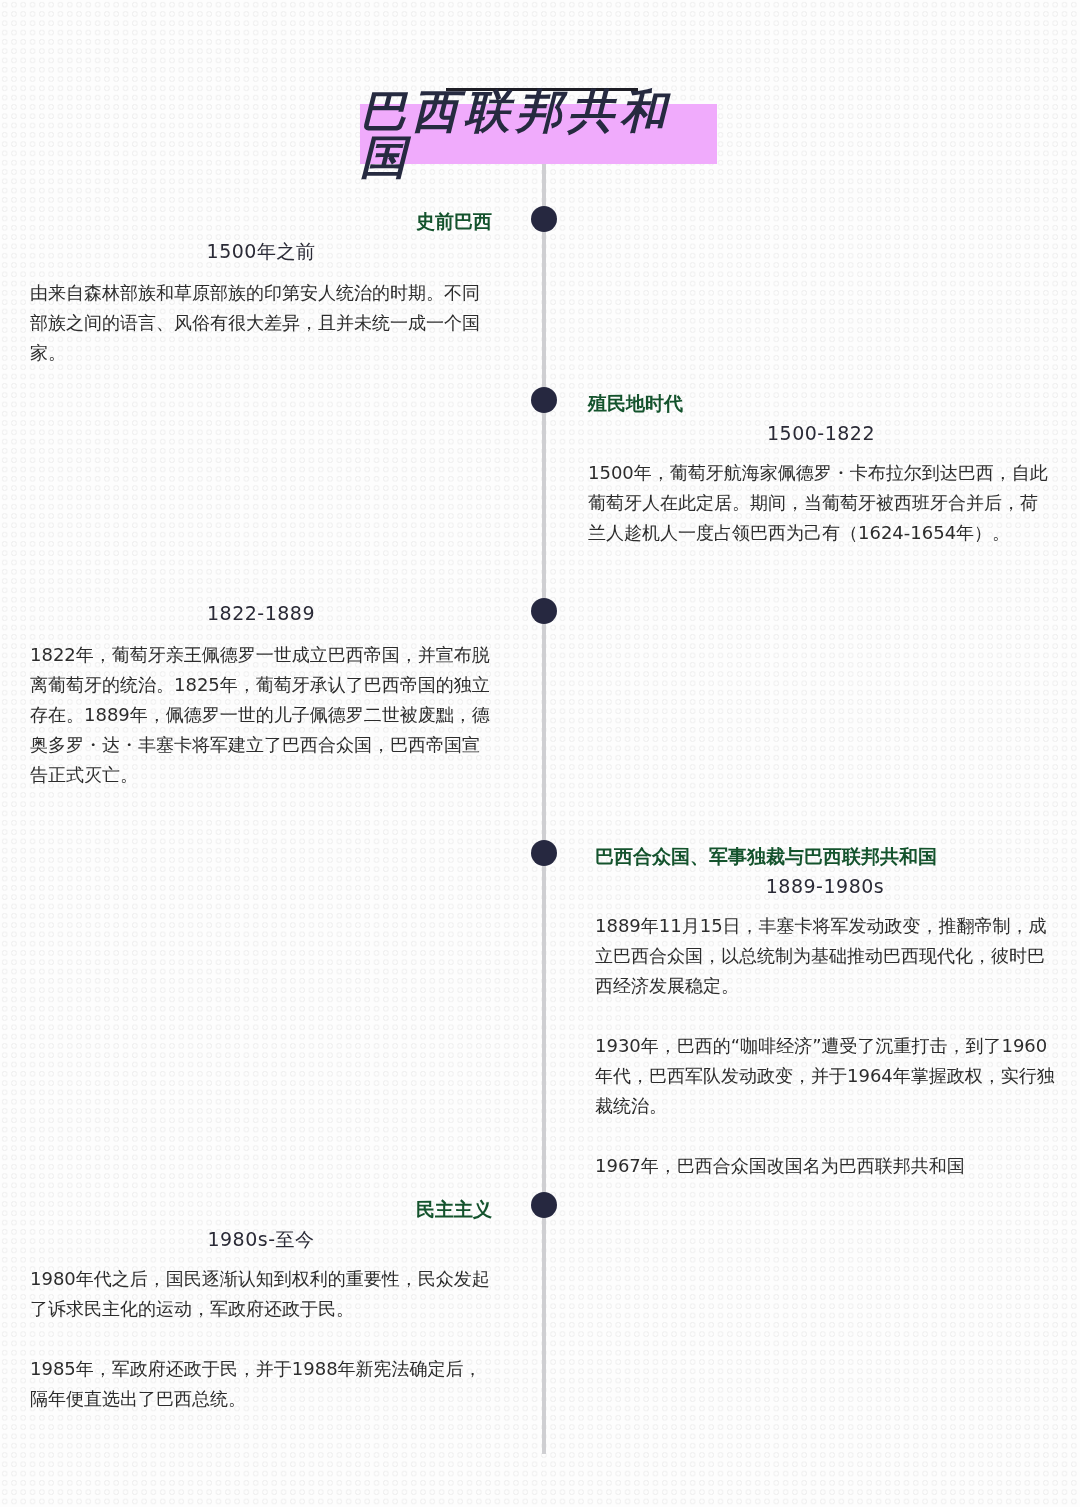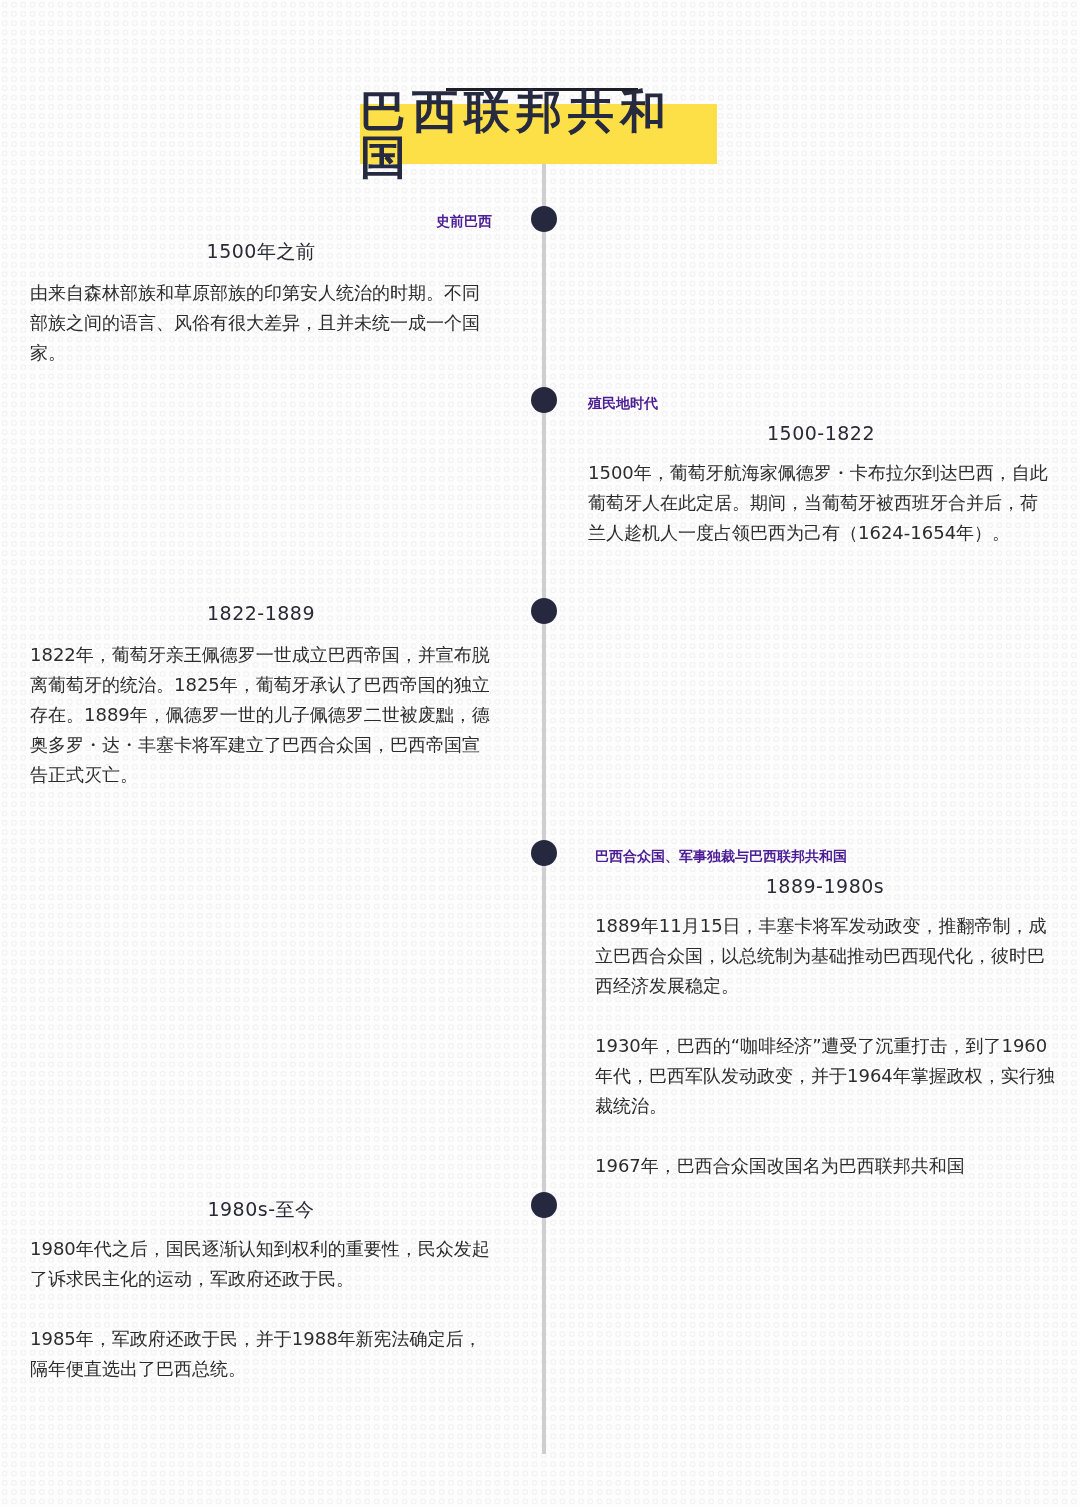--- a/index.html
+++ b/index.html
@@ -8,32 +8,32 @@
     background-color:#fdfdfd;
     background-image:
       radial-gradient(circle at 50% 50%, transparent 1.6px, #f1f1f1 1.7px, #f1f1f1 3px, transparent 3.1px);
     background-size:9.3px 9.3px;
     font-family:"DejaVu Sans","Liberation Sans",sans-serif;
     color:#2a2a30;
   }
   .topbar { position:absolute; left:446px; top:88px; width:192px; height:3px; background:#1e1e26; }
   .title-wrap {
     position:absolute; left:360px; top:104px; width:357px; height:60px;
-    background:#fde047; display:flex; align-items:center; justify-content:center;
+    background:#f0abfc; display:flex; align-items:center; justify-content:center;font-style:italic;
   }
   .title {
     font-size:46px; font-weight:bold; color:#262a40; letter-spacing:6px; line-height:1;
     font-family:"DejaVu Sans",sans-serif;
   }
   .line { position:absolute; left:542px; top:164px; width:4px; height:1290px; background:#cfcfd2; }
   .dot { position:absolute; width:26px; height:26px; border-radius:50%; background:#262840; left:531px; }
   .entry { position:absolute; }
   .entry.left { left:30px; width:462px; text-align:right; }
   .entry.right { text-align:left; }
-  .etitle { font-size:14px; font-weight:bold; color:#4c1d95; line-height:30px; }
+  .etitle { font-size:19px; font-weight:bold; color:#14532d; line-height:30px; }
   .edate { font-size:19px; color:#2a2a36; line-height:30px; letter-spacing:0.5px;text-align:center; }
   .ebody { font-size:18px; color:#2c2c2c; line-height:30px; text-align:left; margin-top:12px; }
   .ebody p { margin:0 0 30px 0; }
   .ebody p:last-child { margin-bottom:0; }
 </style>
 </head>
 <body>
 
 <div class="topbar"></div>
 <div class="title-wrap">
@@ -74,18 +74,19 @@
   <div class="edate">1889-1980s</div>
   <div class="ebody" style="margin-top:10px;">
     <p>1889年11月15日，丰塞卡将军发动政变，推翻帝制，成立巴西合众国，以总统制为基础推动巴西现代化，彼时巴西经济发展稳定。</p>
     <p>1930年，巴西的“咖啡经济”遭受了沉重打击，到了1960年代，巴西军队发动政变，并于1964年掌握政权，实行独裁统治。</p>
     <p>1967年，巴西合众国改国名为巴西联邦共和国</p>
   </div>
 </div>
 
 <div class="dot" style="top:1192px;"></div>
 <div class="entry left" style="top:1194px;">
+  <div class="etitle">民主主义</div>
   <div class="edate">1980s-至今</div>
   <div class="ebody" style="margin-top:10px;">
     <p>1980年代之后，国民逐渐认知到权利的重要性，民众发起了诉求民主化的运动，军政府还政于民。</p>
     <p>1985年，军政府还政于民，并于1988年新宪法确定后，隔年便直选出了巴西总统。</p>
   </div>
 </div>
 
 </body></html>

